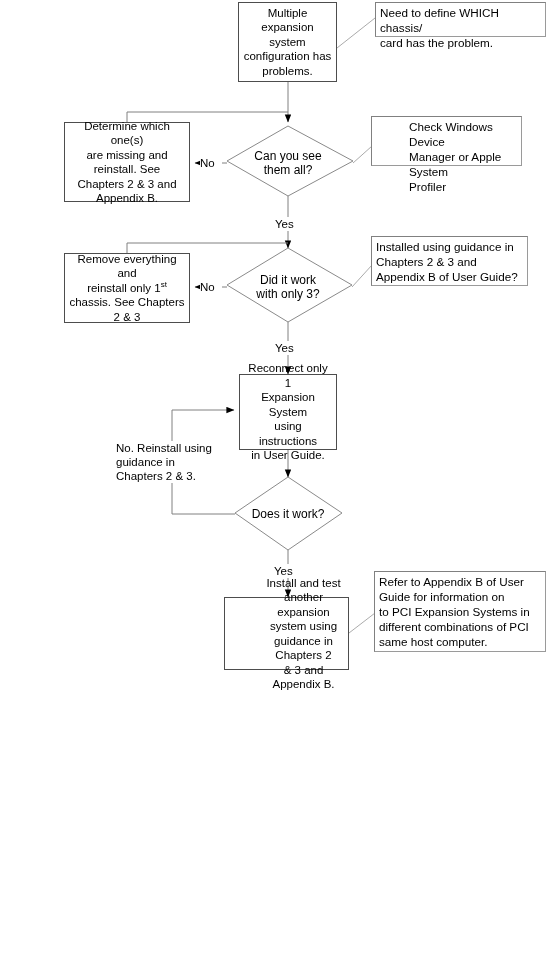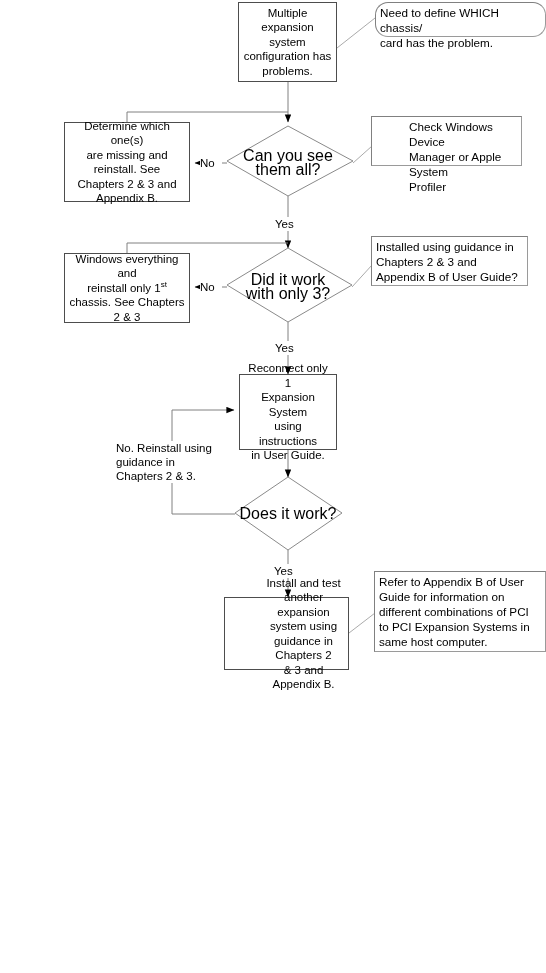--- a/index.html
+++ b/index.html
@@ -40,21 +40,21 @@
     border: 1px solid #4d4d4d;
     background: #ffffff;
     padding: 2px 4px;
   }
   .decision-label {
     position: absolute;
     display: flex;
     align-items: center;
     justify-content: center;
     text-align: center;
-    font-size: 16px;
+    font-size: 12px;
     line-height: 14.5px;
     pointer-events: none;
   }
   .callout {
     position: absolute;
     box-sizing: border-box;
     border-left: 1px solid #808080;
     border-top: 1px solid #808080;
     border-right: 1px solid #9a9a9a;
     border-bottom: 1px solid #9a9a9a;
@@ -148,21 +148,21 @@
       <div>Determine which one(s)</div>
       <div>are missing and</div>
       <div>reinstall. See</div>
       <div>Chapters 2 &amp; 3 and</div>
       <div>Appendix B.</div>
     </div>
   </div>
 
   <div class="node process" style="left:64px; top:253px; width:126px; height:70px;">
     <div>
-      <div>Windows everything and</div>
+      <div>Remove everything and</div>
       <div><span>reinstall only 1</span><span class="sup">st</span></div>
       <div>chassis. See Chapters</div>
       <div>2 &amp; 3</div>
     </div>
   </div>
 
   <div class="node process" style="left:239px; top:374px; width:98px; height:76px;">
     <div>
       <div>Reconnect only 1</div>
       <div>Expansion System</div>
@@ -203,40 +203,40 @@
   <div class="edge-label" style="left:275px; top:217px; width:28px;">Yes</div>
 
   <div class="edge-label" style="left:200px; top:280px; width:22px;">No</div>
 
   <div class="edge-label" style="left:275px; top:341px; width:28px;">Yes</div>
 
   <div class="edge-label multiline" style="left:116px; top:441px; ">No. Reinstall using guidance in Chapters 2 &amp; 3.</div>
 
   <div class="edge-label" style="left:274px; top:564px; width:28px;">Yes</div>
 
-  <div class="callout" style="left:375px; top:2px; width:171px; height:35px;border-radius:13px;">
+  <div class="callout" style="left:375px; top:2px; width:171px; height:35px;">
     <div>Need to define WHICH chassis/</div>
     <div>card has the problem.</div>
   </div>
 
   <div class="callout" style="left:371px; top:116px; width:151px; height:50px;padding-left:37px;">
     <div>Check Windows Device</div>
     <div>Manager or Apple System</div>
     <div>Profiler</div>
   </div>
 
   <div class="callout" style="left:371px; top:236px; width:157px; height:50px;">
     <div>Installed using guidance in</div>
     <div>Chapters 2 &amp; 3 and</div>
     <div>Appendix B of User Guide?</div>
   </div>
 
   <div class="callout" style="left:374px; top:571px; width:172px; height:81px;">
     <div>Refer to Appendix B of User</div>
     <div>Guide for information on</div>
+    <div>to PCI Expansion Systems in</div>
     <div>different combinations of PCI</div>
-    <div>to PCI Expansion Systems in</div>
     <div>same host computer.</div>
   </div>
 
   <div class="page-rule"></div>
 
 </div>
 
 </body></html>

